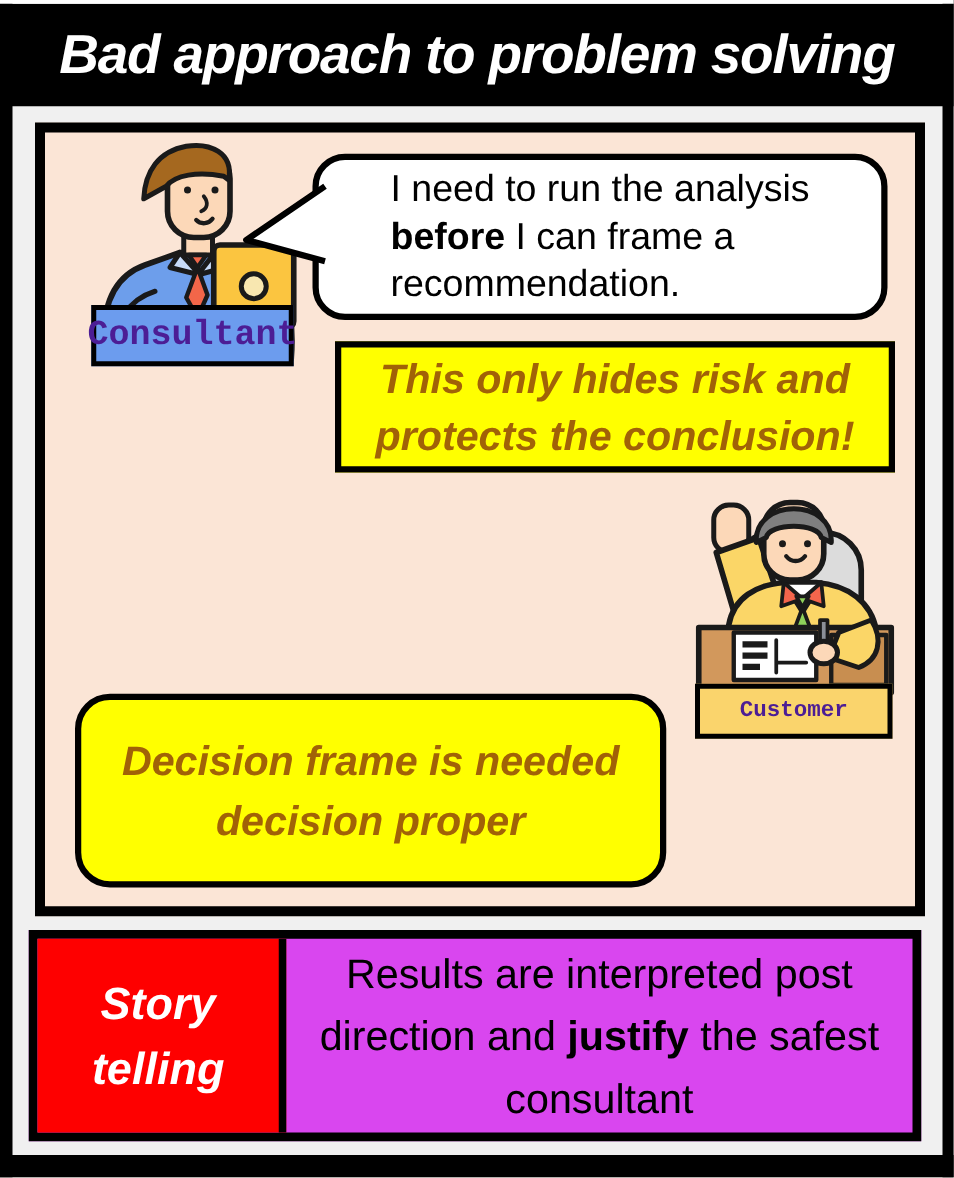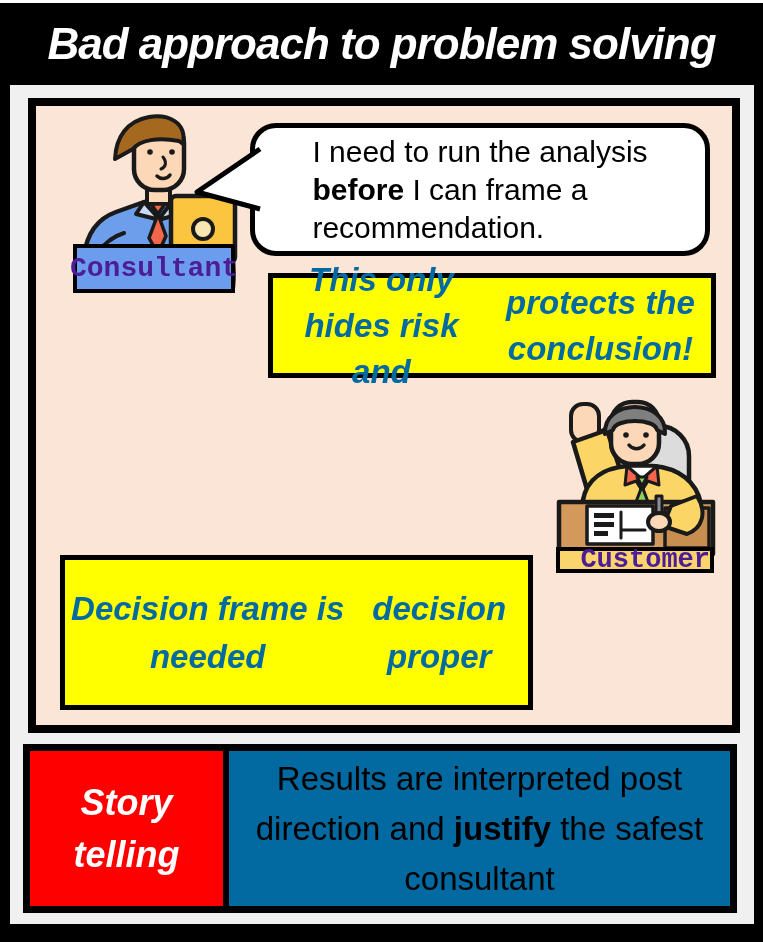--- a/index.html
+++ b/index.html
@@ -19,41 +19,41 @@
   .main-panel { position: absolute; left: 28px; top: 98px; width: 712px; height: 635px;
                 border: 8px solid #000; z-index: 3; }
 
   .figure { position: absolute; }
   .figure-consultant { left: 34px; top: 6px; width: 170px; height: 185px; }
   .figure-customer  { left: 509px; top: 284px; width: 185px; height: 200px; }
 
   .name-label { position: absolute; border: 4px solid #000000; display: flex; align-items: center;
                 justify-content: center; font-weight: bold; color: #4c1d95; z-index: 2; font-family: Liberation Mono, monospace; }
   .label-consultant { left: 37px; top: 138px; width: 162px; height: 49px; font-size: 28px; }
-  .label-customer   { left: 520px; top: 441px; width: 158px; height: 26px; font-size: 27px; justify-content: flex-end; }
+  .label-customer   { left: 520px; top: 441px; width: 158px; height: 44px; font-size: 18px; }
 
   .bubble { position: absolute; background: #fff; border: 5px solid #000; border-radius: 26px;
             display: flex; flex-direction: column; align-items: center; justify-content: center;
             text-align: left; color: #000; z-index: 2; }
   .bubble1 { left: 214px; top: 17px; width: 460px; height: 133px; font-size: 30px; line-height: 38px; }
   .bubble2 { left: 22px; top: 299px; width: 488px; height: 141px;
              font-family: "DejaVu Serif", serif; font-size: 27px; line-height: 42px; }
   .bubble .txt { position: relative; z-index: 2; }
   .tail { position: absolute; z-index: 1; }
   .tail1 { left: -63px; top: 15px; }
   .tail2 { left: 472px; top: 15px; }
 
-  .callout { position: absolute; border: 5px solid #000; display: flex; flex-direction: row;
+  .callout { position: absolute; border: 5px solid #000; display: flex; flex-direction: column;
              align-items: center; justify-content: center; text-align: center;
-             font-weight: bold; font-style: italic; color: #0369a1; z-index: 2; }
+             font-weight: bold; font-style: italic; color: #a16207; z-index: 2; }
   .callout1 { left: 232px; top: 167px; width: 448px; height: 105px; font-size: 33px; line-height: 46px; }
   .callout2 { left: 24px;  top: 449px; width: 473px; height: 155px; font-size: 33px; line-height: 48px; }
 
   .footer-panel { position: absolute; left: 23px; top: 744px; width: 714px; height: 169px;
-                  border: 7px solid #000; background: #0369a1; display: flex; z-index: 3; }
+                  border: 7px solid #000; background: #d946ef; display: flex; z-index: 3; }
   .story-cell { width: 199px; height: 100%; border-right: 6px solid #000; color: #fff;
                 font-weight: bold; font-style: italic; font-size: 36px; line-height: 52px;
                 display: flex; flex-direction: column; align-items: center; justify-content: center; text-align: center; }
   .desc-cell { flex: 1; display: flex; flex-direction: column; align-items: center; justify-content: center;
                text-align: center; font-size: 33px; line-height: 50px; color: #000; }
 </style>
 </head>
 <body>
 
 <div class="page">
@@ -132,21 +132,21 @@
       <path d="M152 106 C162 122 158 138 142 144 L118 136 L126 116 Z" fill="#FBD667" stroke="#1a1a1a" stroke-width="4"></path>
       <path d="M111 106 L117 106 L117 130 L114 138 L111 130 Z" fill="#8a8f98" stroke="#1a1a1a" stroke-width="3"></path>
       <ellipse cx="114" cy="132" rx="11" ry="9" fill="#FCD8B8" stroke="#1a1a1a" stroke-width="4"></ellipse>
     </svg>
 
     <div class="name-label label-customer" style="background-color: rgb(250, 212, 108);">
       <span>Customer</span>
     </div>
 
 
-    <div class="callout callout2" style="background-color: rgb(255, 255, 0);">
+    <div class="callout callout2" style="background-color: rgb(255, 255, 0); border-radius: 28px;">
       <div>Decision frame is needed</div>
       <div>decision proper</div>
     </div>
   </section>
 
   <section class="footer-panel">
     <div class="story-cell" style="background-color: rgb(254, 0, 0);">
       <div>Story</div>
       <div>telling</div>
     </div>

